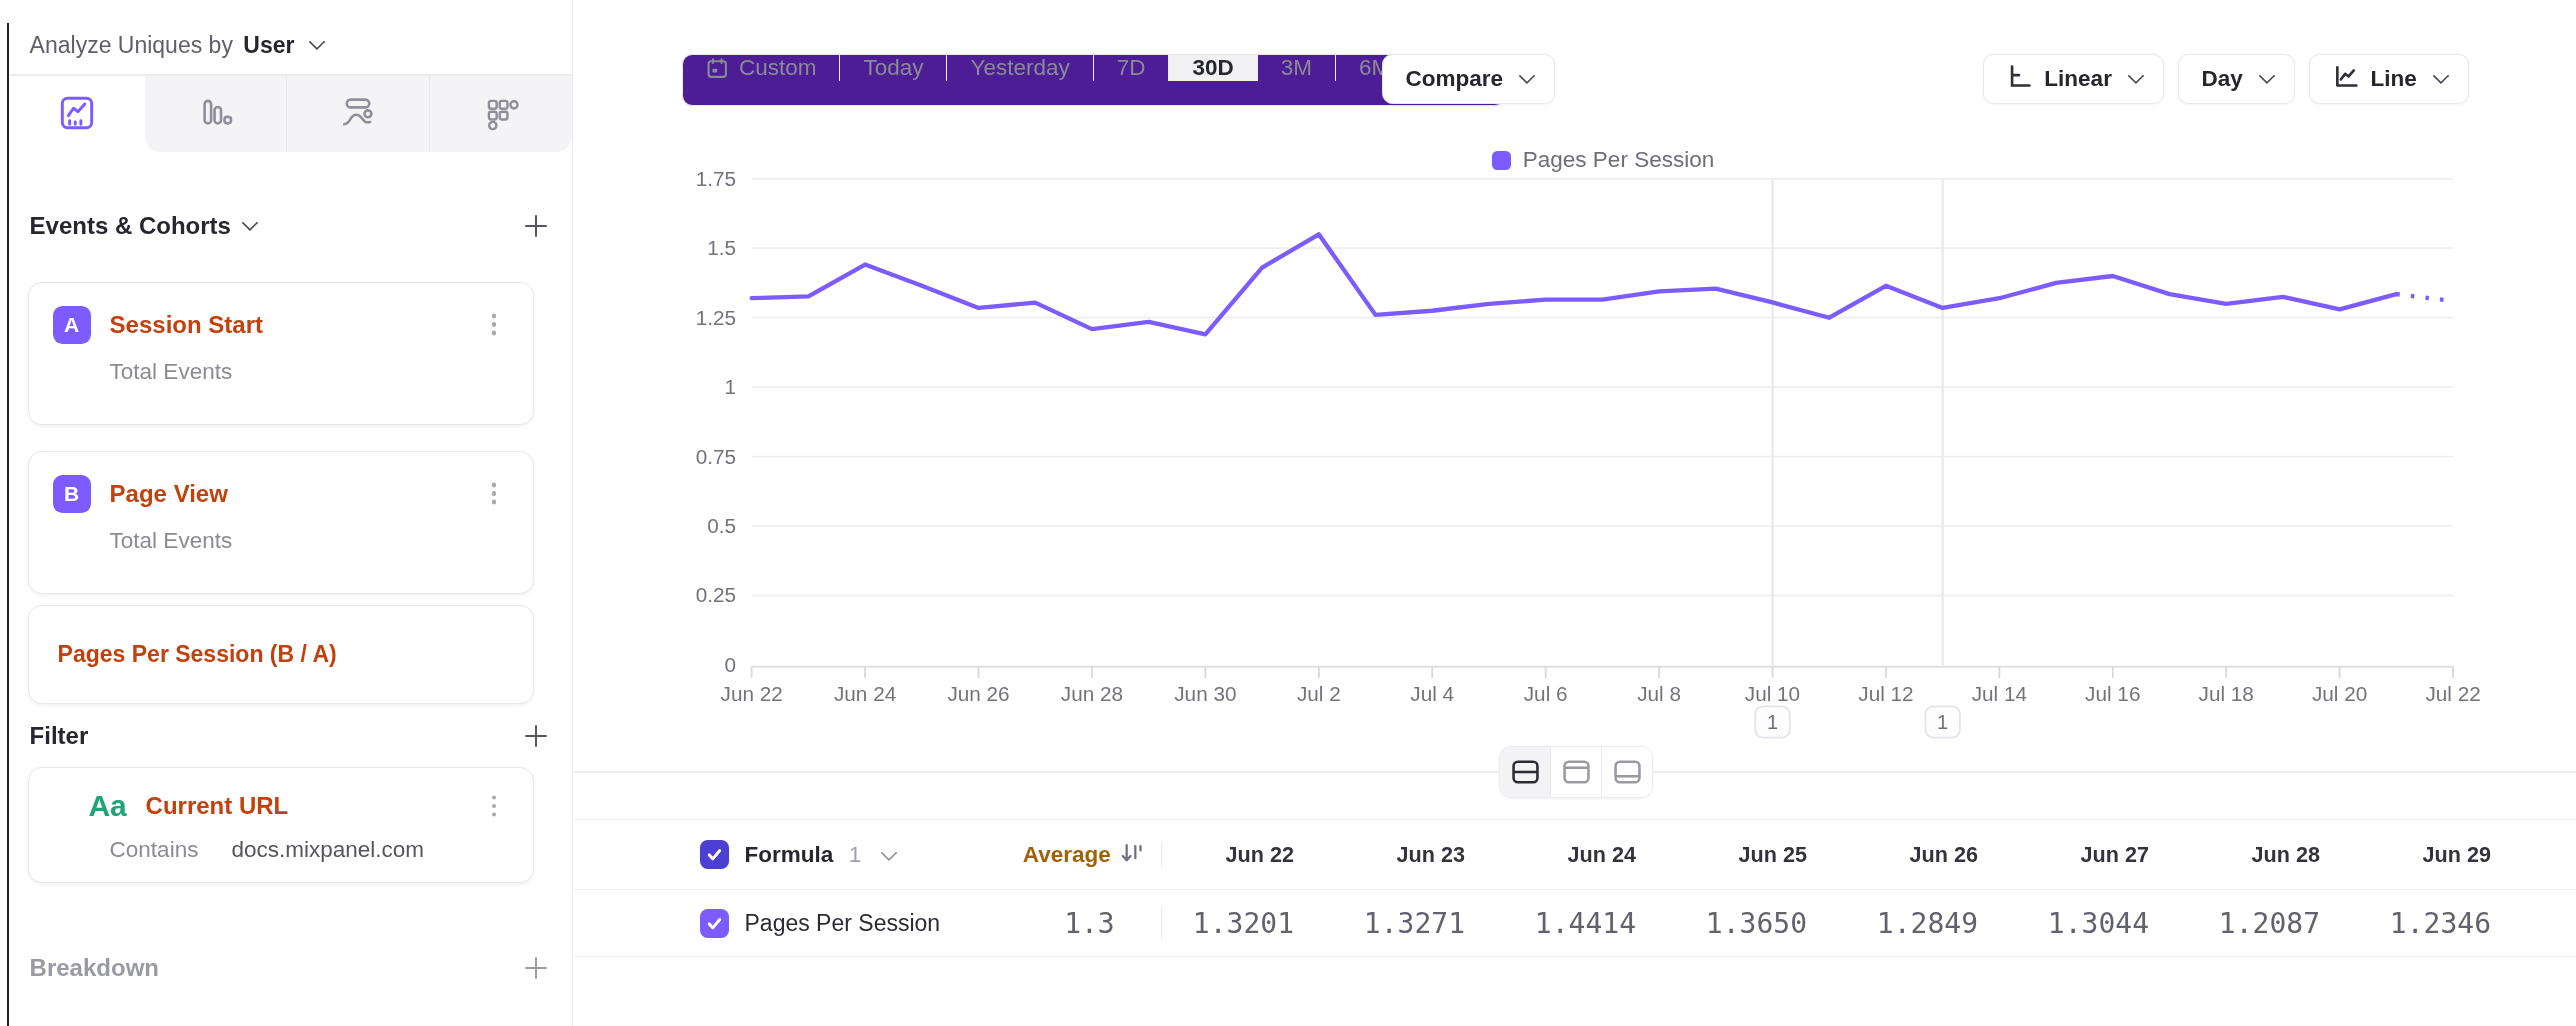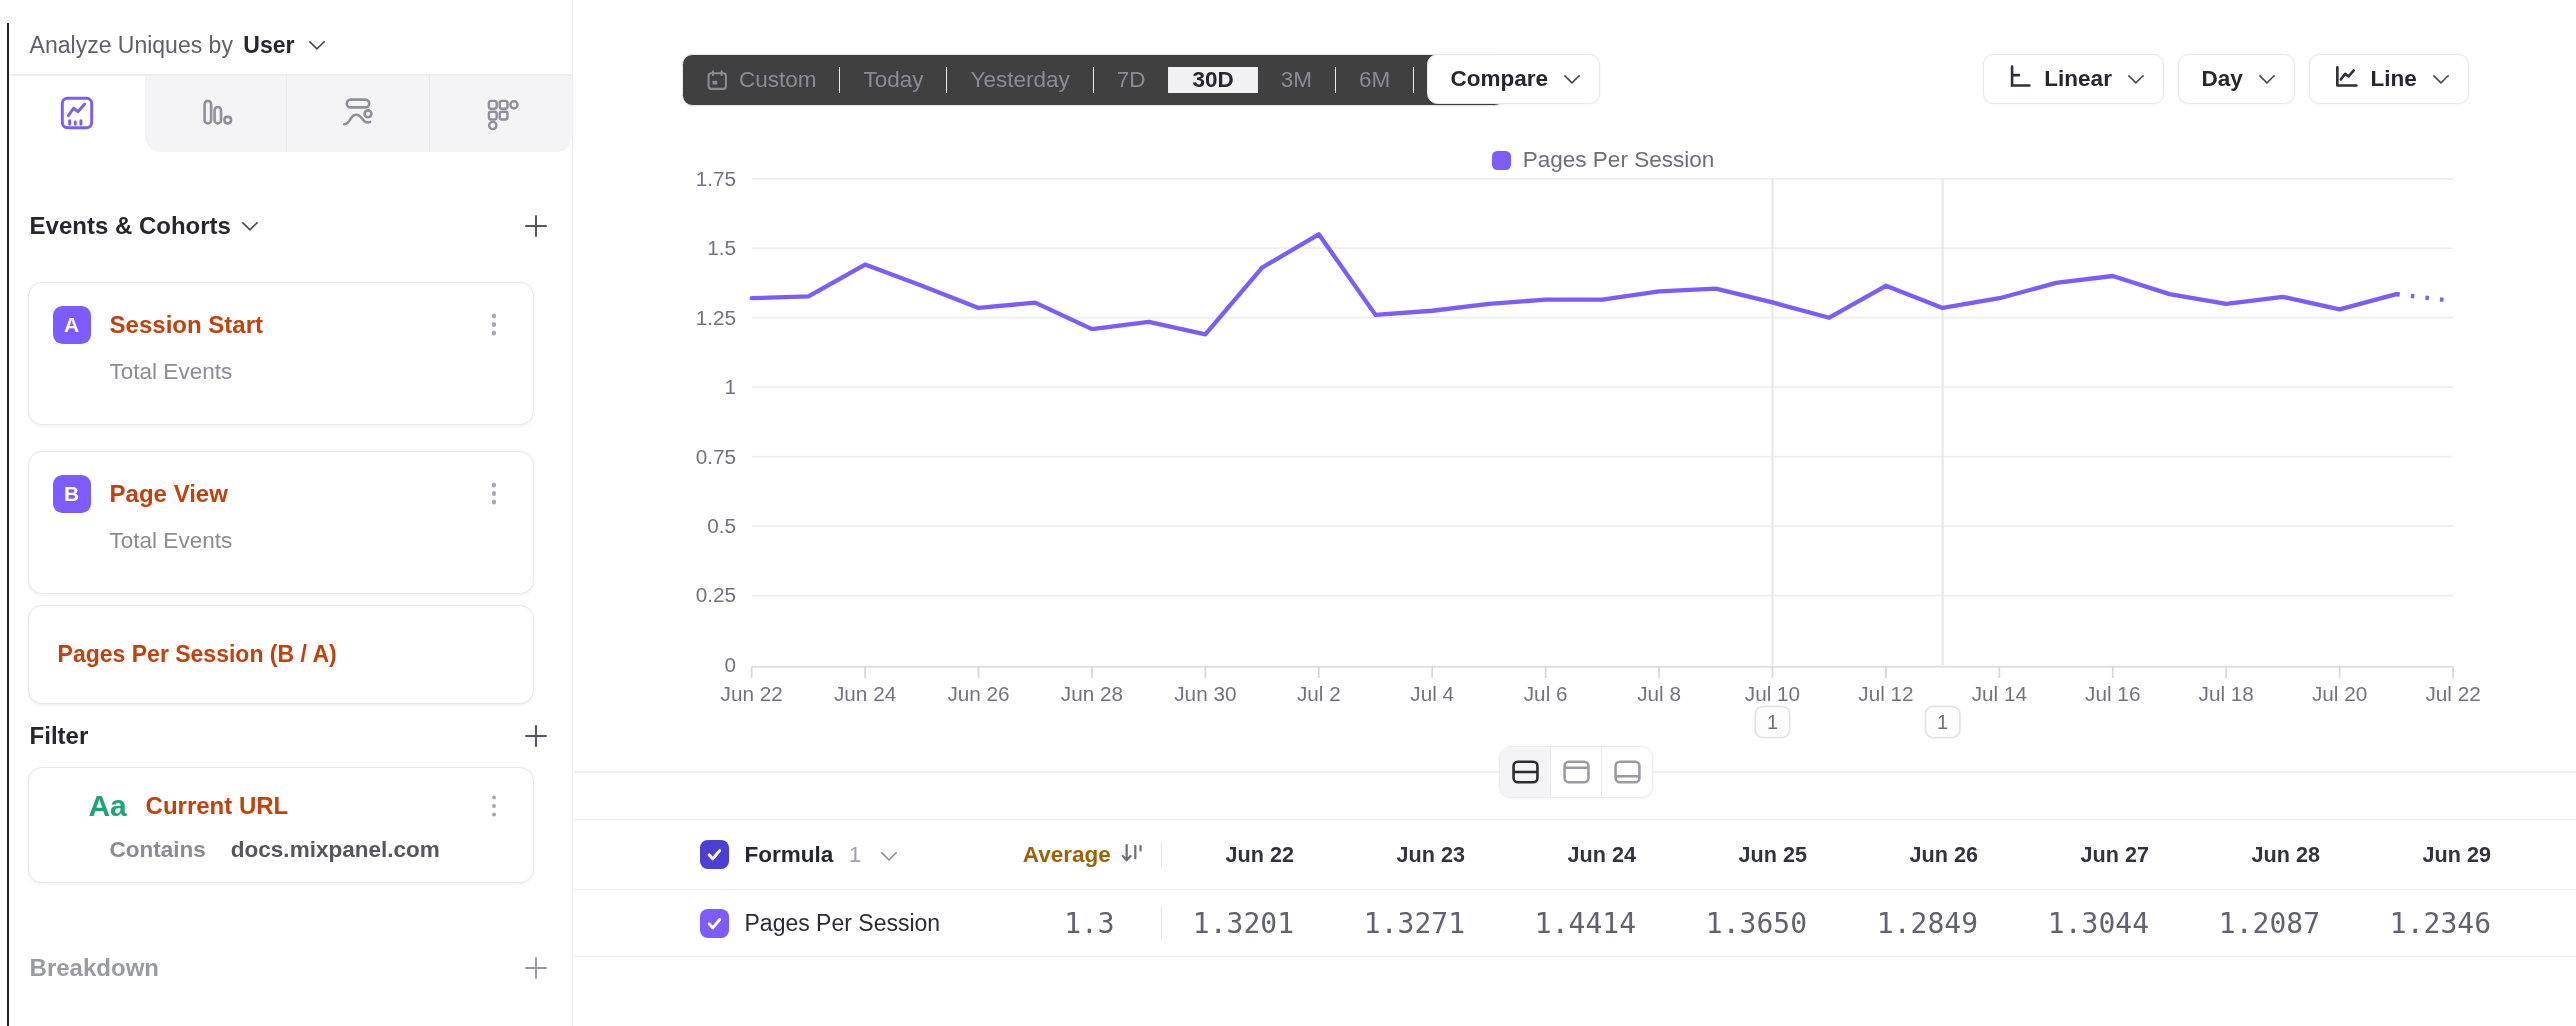--- a/index.html
+++ b/index.html
@@ -31,36 +31,36 @@
   .plus.gray::before,.plus.gray::after{background:#9a9aa5;}
   .card{position:absolute;left:19px;width:506px;background:#fff;border:1.7px solid #e7e7ec;border-radius:14px;
         box-shadow:0 1.7px 3.5px rgba(25,25,50,.05);box-sizing:border-box;padding:22.5px 24px;cursor:pointer;}
   .card-row{display:flex;align-items:center;gap:19px;}
   .badge{width:38px;height:38px;border-radius:9.5px;background:#7c5cff;color:#fff;font-size:21px;font-weight:700;
          display:flex;align-items:center;justify-content:center;flex:0 0 auto;}
   .card-title{font-size:24px;font-weight:600;color:#c2410c;}
   .kebab{margin-left:auto;width:29px;height:29px;display:flex;align-items:center;justify-content:center;cursor:pointer;}
   .kebab i{display:block;width:4.3px;height:4.3px;border-radius:50%;background:#a7a7b2;box-shadow:0 -8.6px 0 #a7a7b2,0 8.6px 0 #a7a7b2;}
   .card-sub{margin:15.5px 0 1.7px 57px;font-size:22.5px;color:#8b8b96;}
-  .filter-sub{display:flex;gap:25px;font-weight:bold;}
+  .filter-sub{display:flex;gap:33px;}
   .filter-sub .op{color:#8b8b96;}
   .filter-sub .val{color:#55555f;}
   .aa-icon{width:38px;height:38px;display:flex;align-items:center;justify-content:center;color:#1ea574;font-size:30px;font-weight:700;flex:0 0 auto;margin-left:36px;}
   .formula-card{display:flex;align-items:center;height:99px;padding:0 29px;}
   .formula-card .card-title{font-weight:600;font-size:23px;}
   .muted-title{color:#9a9aa5;}
   
-  .seg-control{left:682px;top:54px;height:50px;display:inline-flex;align-items:center;background:#404040;
+  .seg-control{left:682px;top:54px;height:50px;display:inline-flex;align-items:flex-start;background:#4c1d95;
                border:1.7px solid #e7e7ec;border-radius:10.4px;box-shadow:0 0.9px 2.6px rgba(25,25,50,.04);overflow:hidden;}
   .seg{display:flex;align-items:center;gap:10.4px;padding:0 23px;font-size:22.5px;font-weight:500;color:#8b8b96;cursor:pointer;white-space:nowrap;}
   .seg + .seg{border-left:1.7px solid #ececf0;}
   .seg.active{background:#f1f1f4;color:#26262e;font-weight:700;}
   .btn{height:50px;display:inline-flex;align-items:center;gap:12px;padding:0 22.5px;background:#fff;border:1.7px solid #e7e7ec;
        border-radius:10.4px;box-shadow:0 0.9px 2.6px rgba(25,25,50,.04);font-size:22.5px;font-weight:700;color:#26262e;cursor:pointer;box-sizing:border-box;}
-  .compare-btn{left:1427px;top:54px;position:absolute;}
+  .compare-btn{left:1382px;top:54px;position:absolute;}
   .right-controls{position:absolute;top:54px;right:107px;display:flex;gap:14px;}
   
   .legend{left:752px;top:147px;width:1702px;display:flex;justify-content:center;}
   .legend-item{display:flex;align-items:center;gap:12px;cursor:pointer;}
   .legend-swatch{width:19px;height:19px;border-radius:5.2px;background:#7c5cff;}
   .legend-text{font-size:22.5px;color:#6e6e7a;}
   svg#chart{position:absolute;left:0;top:0;pointer-events:none;font-family:"Liberation Sans",sans-serif;}
   
   .mid-divider{left:574px;right:0;top:771px;height:1.7px;background:#efeff2;}
   .view-toggle{left:1499px;top:746px;height:50px;display:inline-flex;background:#fff;border:1.7px solid #ececf0;

